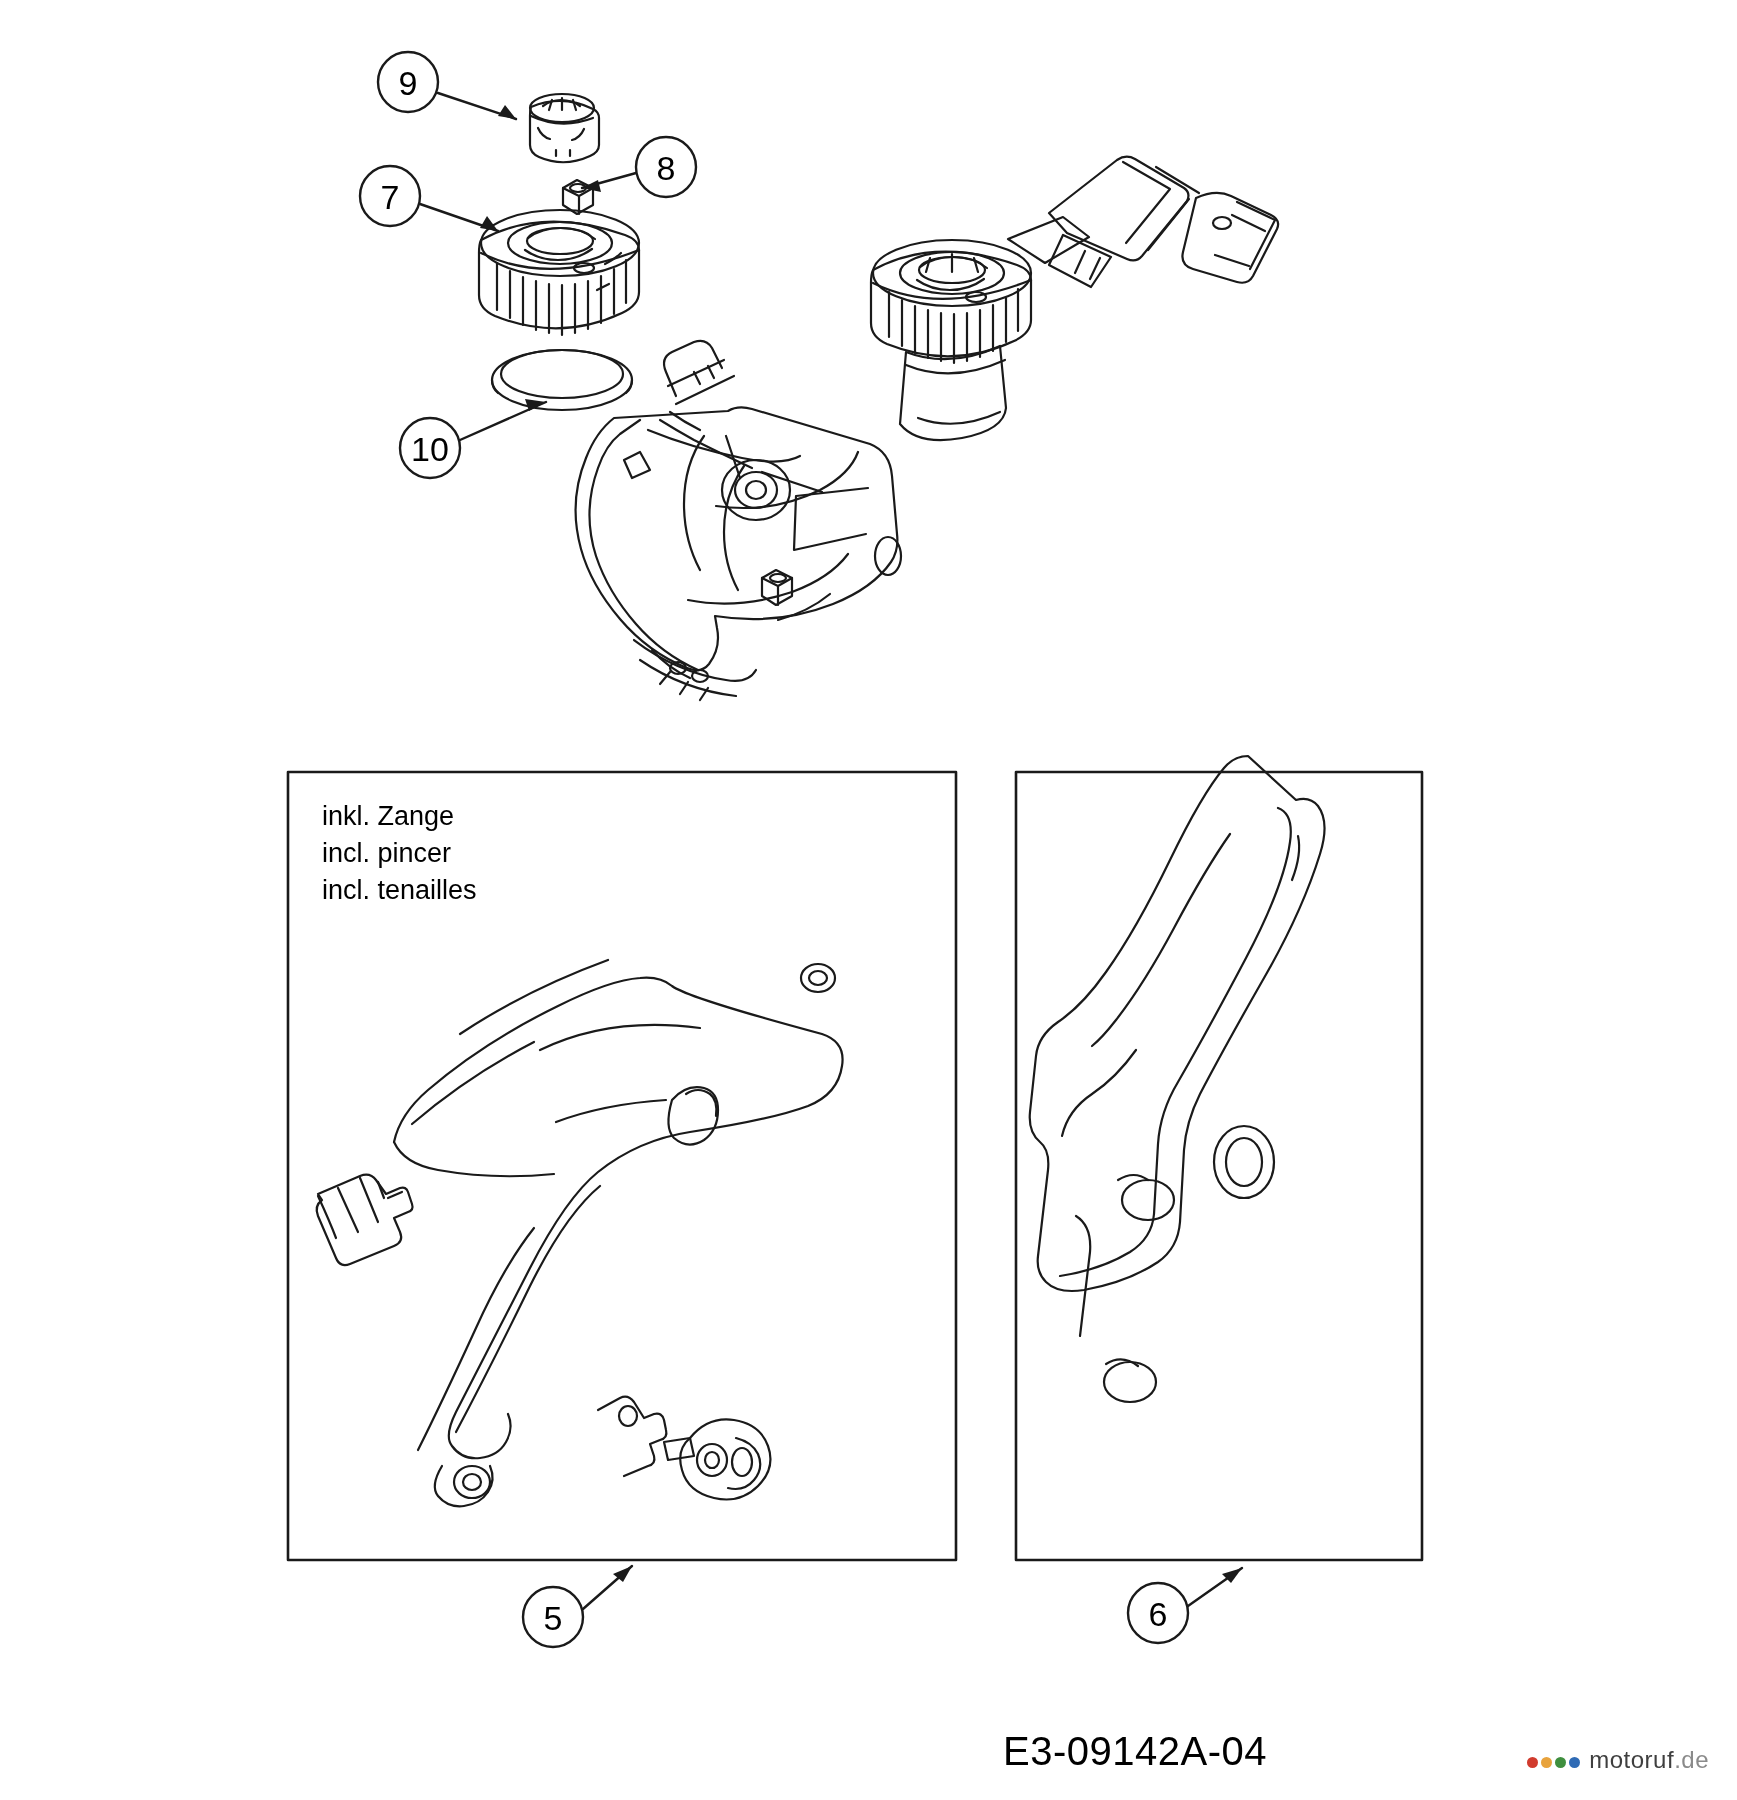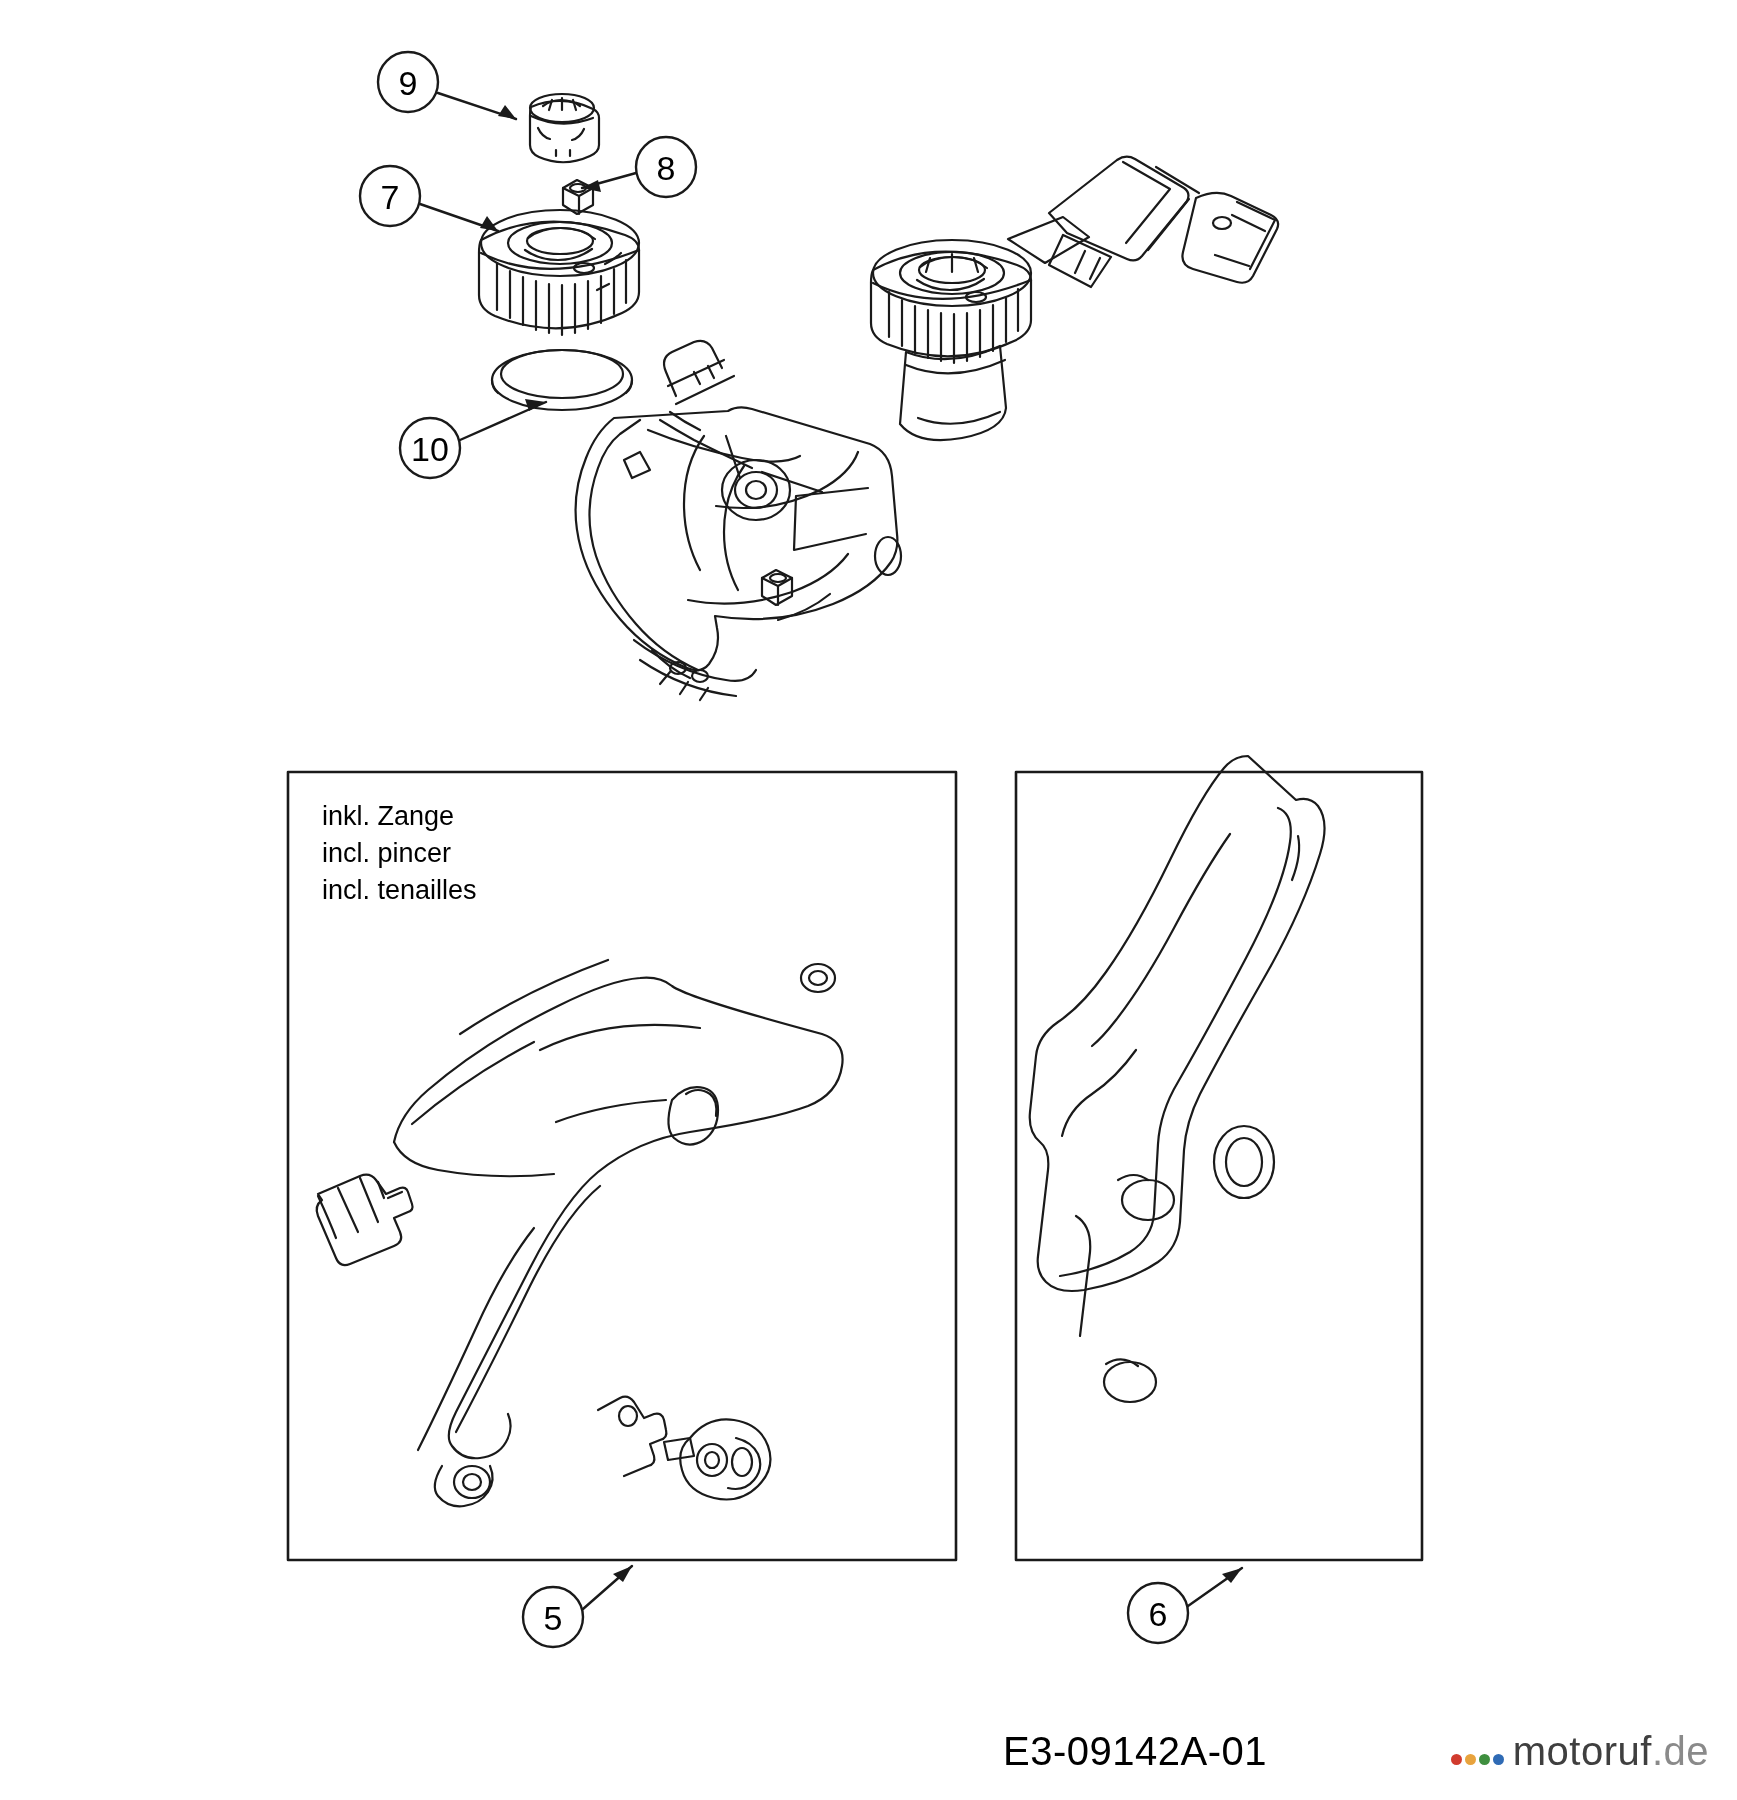--- a/index.html
+++ b/index.html
@@ -43,21 +43,21 @@
     right: 470px;
     bottom: 26px;
     font-size: 40px;
     letter-spacing: 0.5px;
     white-space: nowrap;
   }
   .watermark {
     position: absolute;
     right: 28px;
     bottom: 26px;
-    font-size: 40px;
+    font-size: 24px;
     letter-spacing: 0.5px;
     white-space: nowrap;
     display: flex;
     align-items: baseline;
   }
   .wm-dots {
     display: inline-flex;
     align-items: center;
     margin-right: 6px;
   }
@@ -317,21 +317,21 @@
       <text class="callout-num" x="1158" y="1614">6</text>
     </g>
 
     <g>
       <text class="note-text" x="322" y="825">inkl. Zange</text>
       <text class="note-text" x="322" y="862">incl. pincer</text>
       <text class="note-text" x="322" y="899">incl. tenailles</text>
     </g>
   </svg>
 
-  <div class="sheet-code">E3-09142A-01</div>
+  <div class="sheet-code">E3-09142A-04</div>
 
   <div class="watermark">
     <span class="wm-dots">
       <i style="background:#d13b2e"></i>
         <i style="background:#e8a33d"></i>
         <i style="background:#3f8f3f"></i>
         <i style="background:#2f6bb5"></i>
     </span>
     <span class="wm-main">motoruf</span>
     <span class="wm-de">.de</span>

